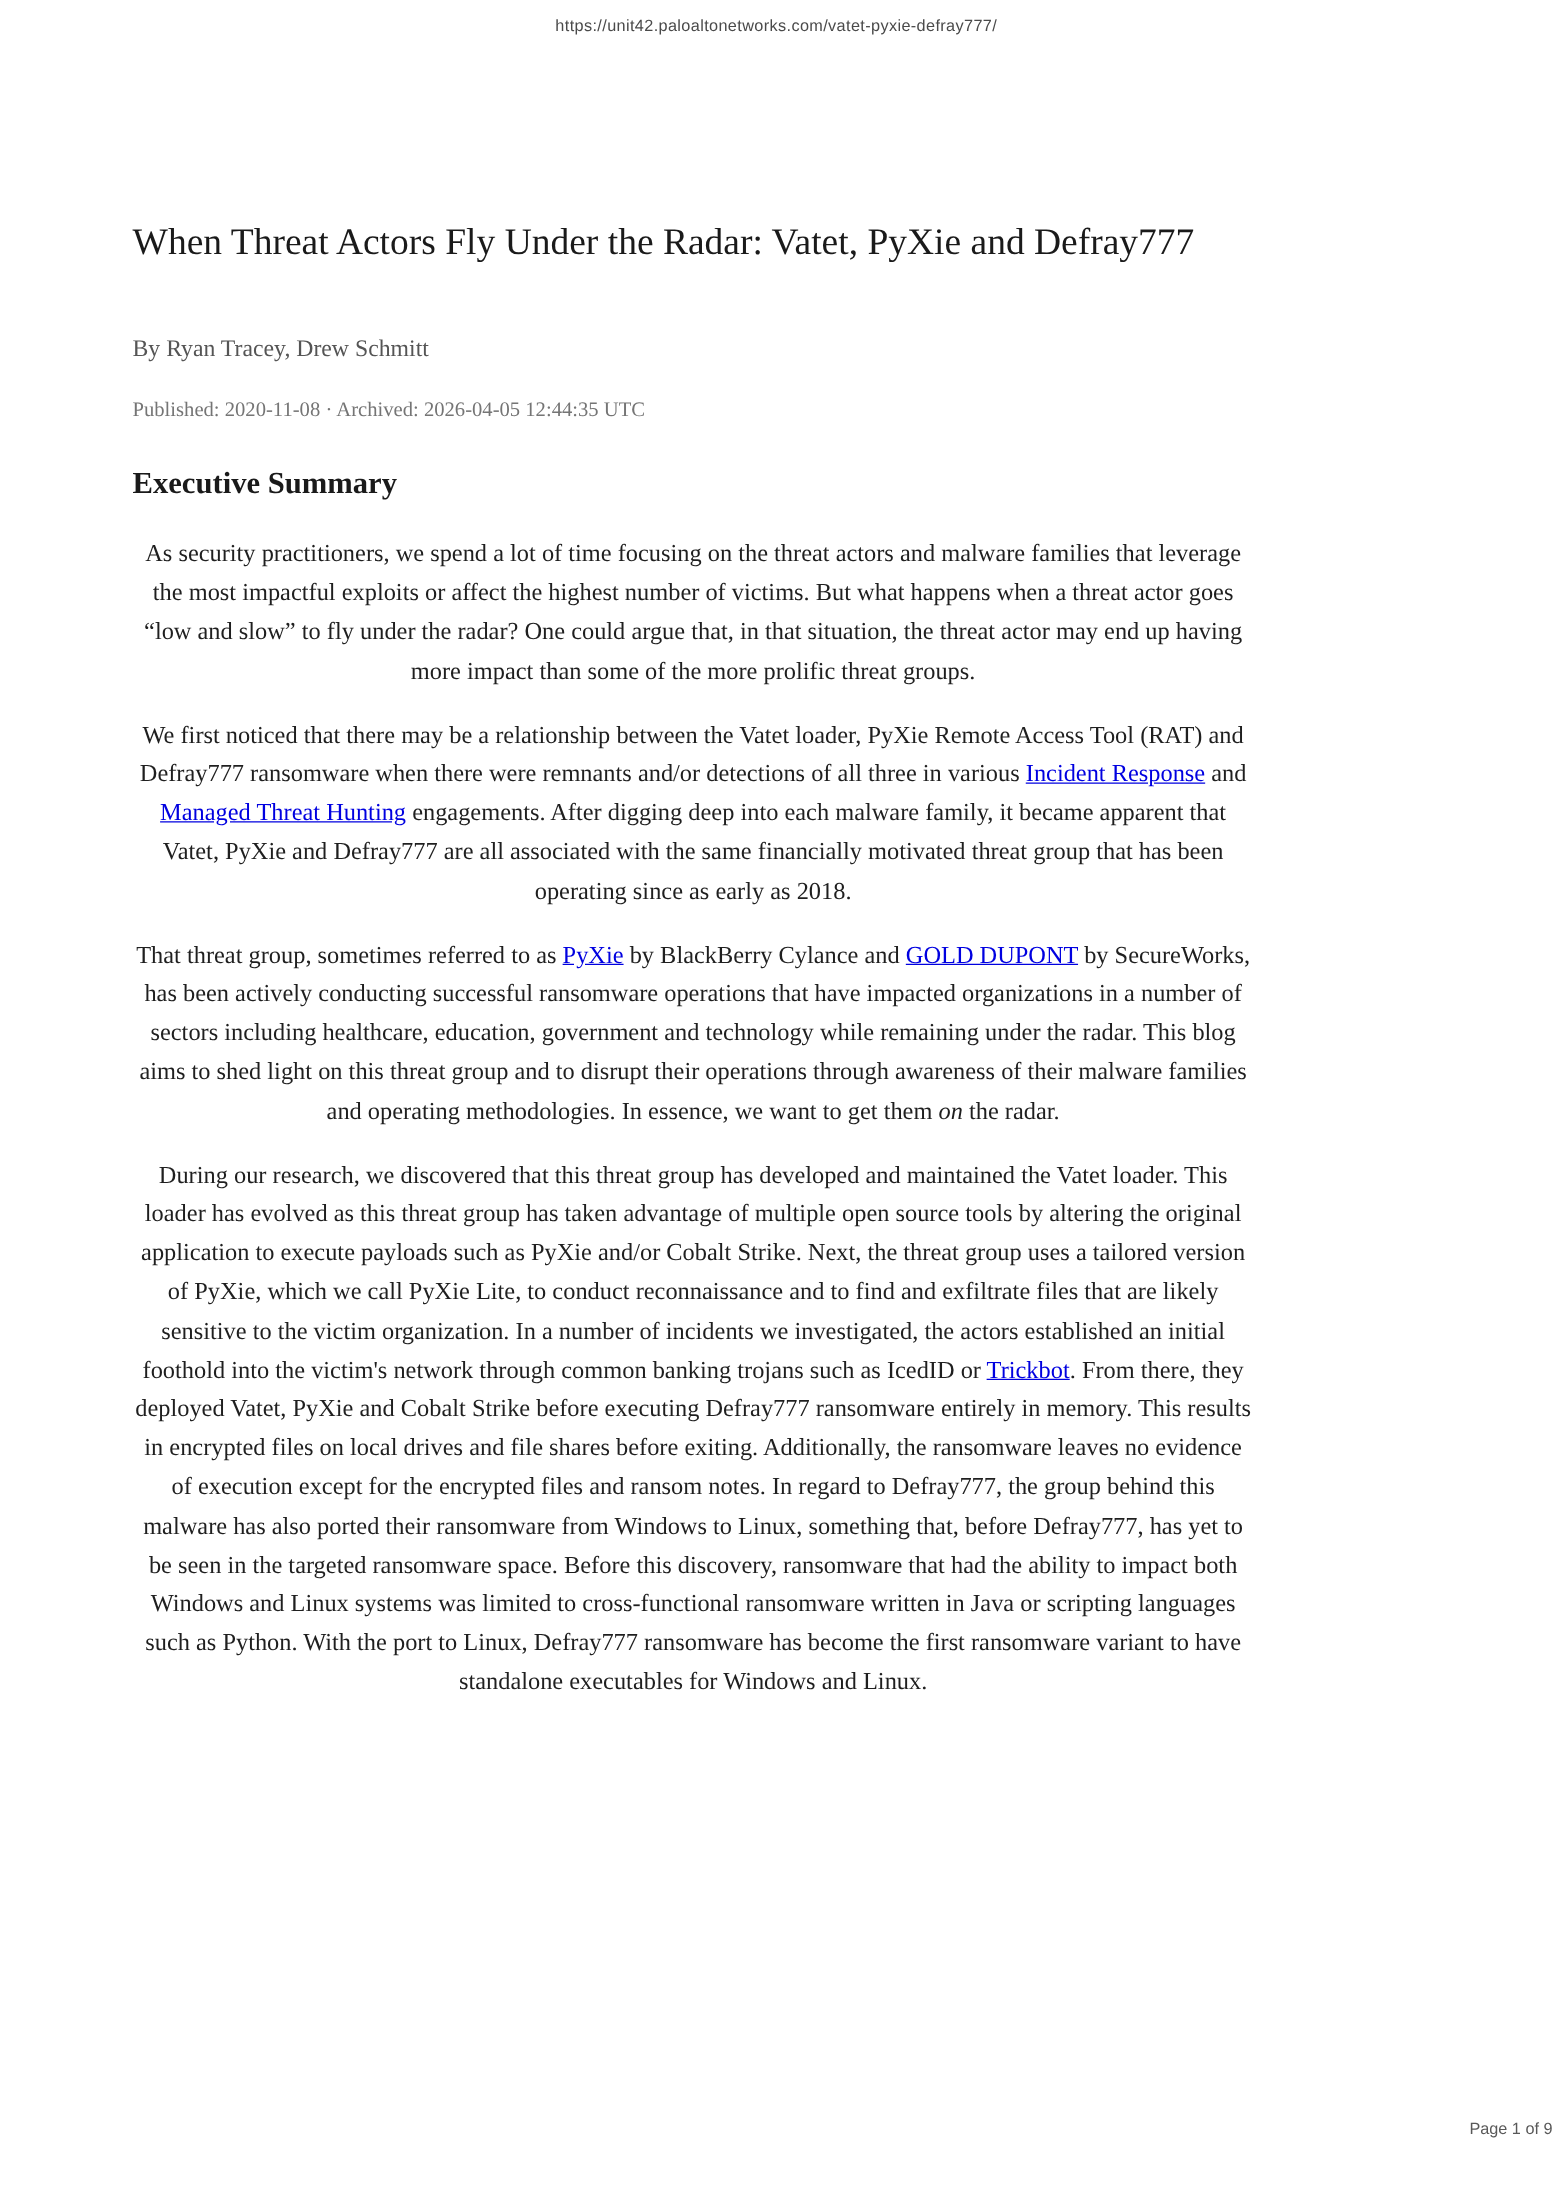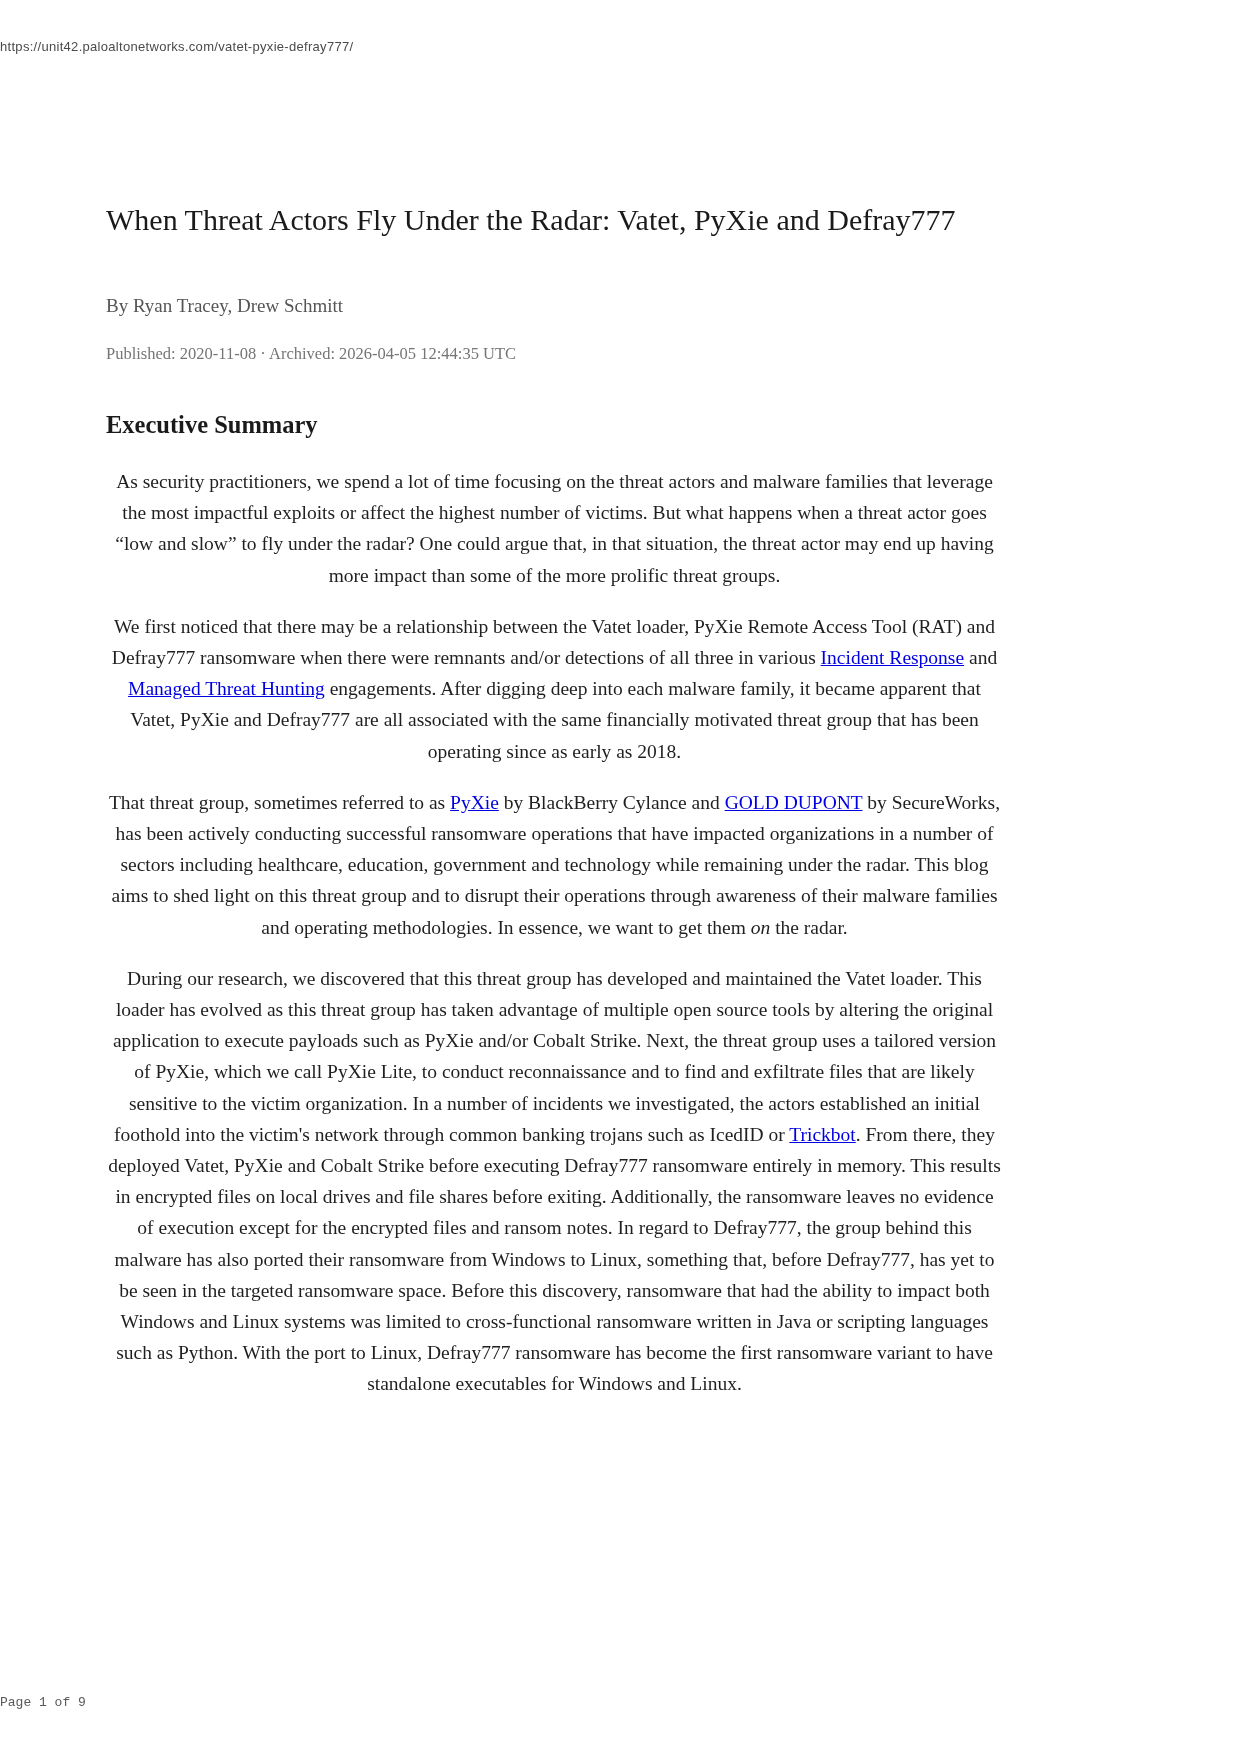--- a/index.html
+++ b/index.html
@@ -6,22 +6,22 @@
   html, body { background: #ffffff; }
   body {
     width: 1242px;
     height: 1756px;
     position: relative;
     overflow: hidden;
     font-family: "Liberation Serif", serif;
     color: #1f1f1f;
   }
   .page-url {
-    padding-top: 39px;
-    text-align: left;
+    padding-top: 13px;
+    text-align: center;
     font-family: "Liberation Sans", sans-serif;
     font-size: 13px;
     letter-spacing: 0.3px;
     color: #4a4a4a;
   }
   .content {
     width: 897px;
     margin-left: 106px;
   }
   h1.article-title {
@@ -37,21 +37,21 @@
     line-height: 24px;
     color: #555555;
   }
   .meta {
     margin-top: 26px;
     font-size: 16.5px;
     line-height: 20px;
     color: #757575;
   }
   h2.section-heading {
-    margin-top: 46px;
+    margin-top: 34px;
     font-size: 24.5px;
     line-height: 30px;
     font-weight: 700;
     color: #1a1a1a;
   }
   .article-body { margin-top: 26px; }
   .article-body p {
     font-size: 19.5px;
     line-height: 31.2px;
     margin-bottom: 20px;
@@ -61,22 +61,22 @@
   .article-body a.link {
     color: #0000e0;
     cursor: pointer;
   }
   .article-body em { font-style: italic; }
   .page-footer {
     position: absolute;
     top: 1695px;
     left: 0;
     width: 1242px;
-    text-align: left;
-    font-family: Liberation Mono, monospace;
+    text-align: right;
+    font-family: Liberation Sans, sans-serif;
     font-size: 13px;
     color: #595959;
   }
 </style>
 </head>
 <body>
 
 <div class="page-url">https://unit42.paloaltonetworks.com/vatet-pyxie-defray777/</div>
 
 <div class="content">

